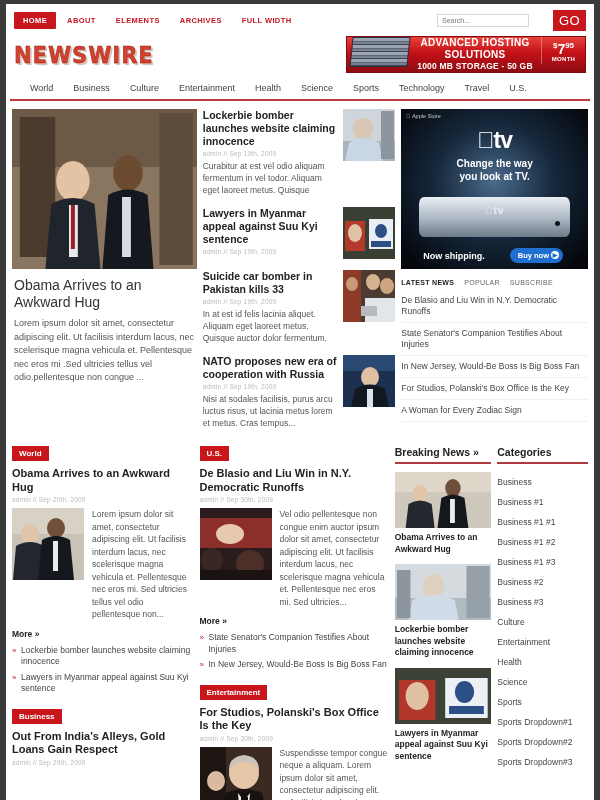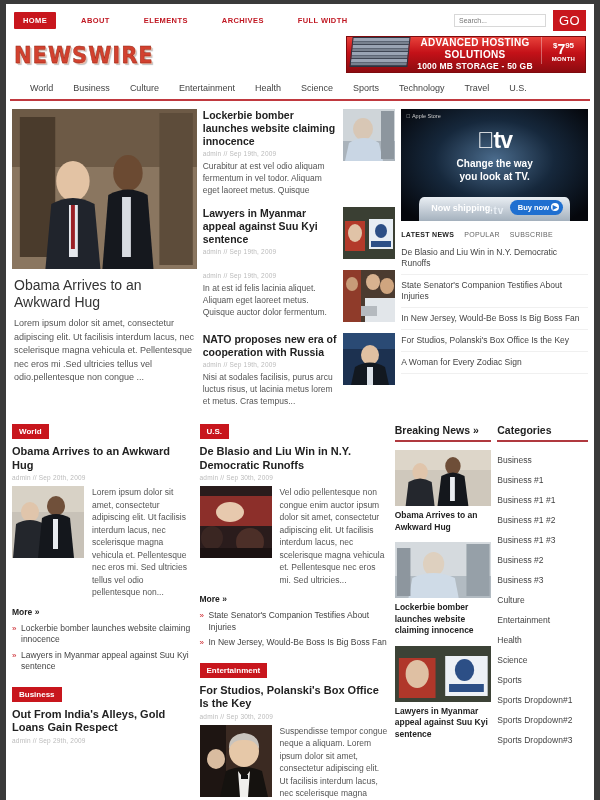--- a/index.html
+++ b/index.html
@@ -24,28 +24,28 @@
     overflow:hidden;
     position:relative;
   }
 
   
   .topbar {
     display:flex; align-items:center;
     padding:8px 8px 6px 8px;
     height:30px;
   }
-  .topnav { display:flex; align-items:center; gap:16px; }
+  .topnav { display:flex; align-items:center; gap:2px; }
   .topnav a {
     font-size:7.5px; font-weight:bold; letter-spacing:.4px;
     color:#c01722; text-decoration:none; text-transform:uppercase;
     padding:4px 9px; display:block;
   }
   .topnav a.active { background:#c8161d; color:#fff; border-radius:1px;}
-  .searchwrap { margin-left:auto; display:flex; align-items:center; gap:7px;}
+  .searchwrap { margin-left:auto; display:flex; align-items:center; gap:24px;}
   .searchbox {
     width:92px; height:13px; border:1px solid #d8d8d8; background:#fff;
     font-size:7px; color:#aaa; padding:1px 4px; font-family:"Liberation Sans",sans-serif;
   }
   .gobtn {
     background:#c8161d; color:#fff; font-size:13px; font-weight:normal;
     padding:3px 6px; border:none; letter-spacing:.4px; cursor:pointer;
   }
 
   
@@ -108,38 +108,38 @@
   
   .newsitem { display:flex; gap:6px; margin-bottom:11px; }
   .newsitem .txt { flex:1; }
   .newsitem h3 { font-size:10.5px; font-weight:bold; color:#222; line-height:13px; }
   .meta { font-size:6.5px; color:#bbb; margin:2px 0 3px 0; letter-spacing:.2px;}
   .newsitem p { font-size:8.5px; line-height:12px; color:#555; }
   .thumb { width:52px; height:52px; flex:0 0 auto; overflow:hidden; background:#888; }
 
   
   .appletv {
-    width:100%; height:112px;
+    width:100%; height:160px;
     background:radial-gradient(ellipse at 50% 45%, #4a6b8c 0%, #16283c 45%, #05070c 90%);
     position:relative; overflow:hidden; color:#fff;
   }
   .appletv .store { position:absolute; top:4px; left:5px; font-size:5.5px; color:#ccc;}
   .appletv .big { position:absolute; top:18px; width:100%; text-align:center; font-size:23px; font-weight:bold; letter-spacing:-1px;}
   .appletv .sub { position:absolute; top:48px; width:100%; text-align:center; font-size:10px; line-height:13px; font-weight:bold;}
   .appletv .box {
     position:absolute; left:18px; right:18px; top:88px; height:40px;
     background:linear-gradient(180deg,#e9eef3 0%,#aab6c2 55%,#6d7a88 100%);
     border-radius:5px/7px;
   }
   .appletv .box:after{
     content:""; position:absolute; right:10px; top:24px; width:5px;height:5px;
     border-radius:50%; background:#111;
   }
   .appletv .boxlbl{position:absolute; left:0; right:0; top:96px; text-align:center; font-size:10px; color:#e8eef4; font-weight:bold; letter-spacing:1px;}
-  .appletv .ship { position:absolute; bottom:8px; left:30px; font-size:9px; font-weight:bold;}
+  .appletv .ship { position:absolute; bottom:8px; left:22px; font-size:9px; font-weight:bold;}
   .appletv .buy {
     position:absolute; bottom:6px; right:25px; background:#1f6fd0; color:#fff;
     font-size:7.5px; font-weight:bold; border-radius:9px; padding:3px 14px 3px 8px;
   }
   .appletv .buy:after{content:"\25B6"; position:absolute; right:4px; top:3px; font-size:6px; background:#fff; color:#1f6fd0; border-radius:50%; width:8px;height:8px; line-height:8px; text-align:center;}
 
   .tabrow { display:flex; gap:10px; margin-top:10px; padding-bottom:4px;}
   .tabrow span { font-size:7px; color:#666; letter-spacing:.3px; text-transform:uppercase;}
   .tabrow span.on { color:#222; font-weight:bold;}
   .latestlist { list-style:none; }
@@ -277,20 +277,21 @@
             <ellipse cx="12" cy="26" rx="7" ry="9" fill="#e0c3a7"></ellipse>
             <rect x="26" y="12" width="24" height="30" fill="#e8eef4"></rect>
             <ellipse cx="38" cy="24" rx="6" ry="7" fill="#2c4f86"></ellipse>
             <rect x="28" y="34" width="20" height="6" fill="#2c4f86"></rect>
           </svg>
         </div>
       </div>
 
       <div class="newsitem">
         <div class="txt">
+          <h3>Suicide car bomber in Pakistan kills 33</h3>
           <div class="meta">admin // Sep 19th, 2009</div>
           <p>In at est id felis lacinia aliquet. Aliquam eget laoreet metus. Quisque auctor dolor fermentum.</p>
         </div>
         <div class="thumb">
           <svg class="ph" viewBox="0 0 52 52" preserveAspectRatio="none">
             <rect width="52" height="52" fill="#4b3b30"></rect>
             <rect x="0" y="0" width="18" height="52" fill="#8f3b2a"></rect>
             <ellipse cx="9" cy="14" rx="6" ry="7" fill="#c79b78"></ellipse>
             <ellipse cx="30" cy="12" rx="7" ry="8" fill="#d7b290"></ellipse>
             <ellipse cx="44" cy="16" rx="7" ry="8" fill="#cfa57f"></ellipse>

